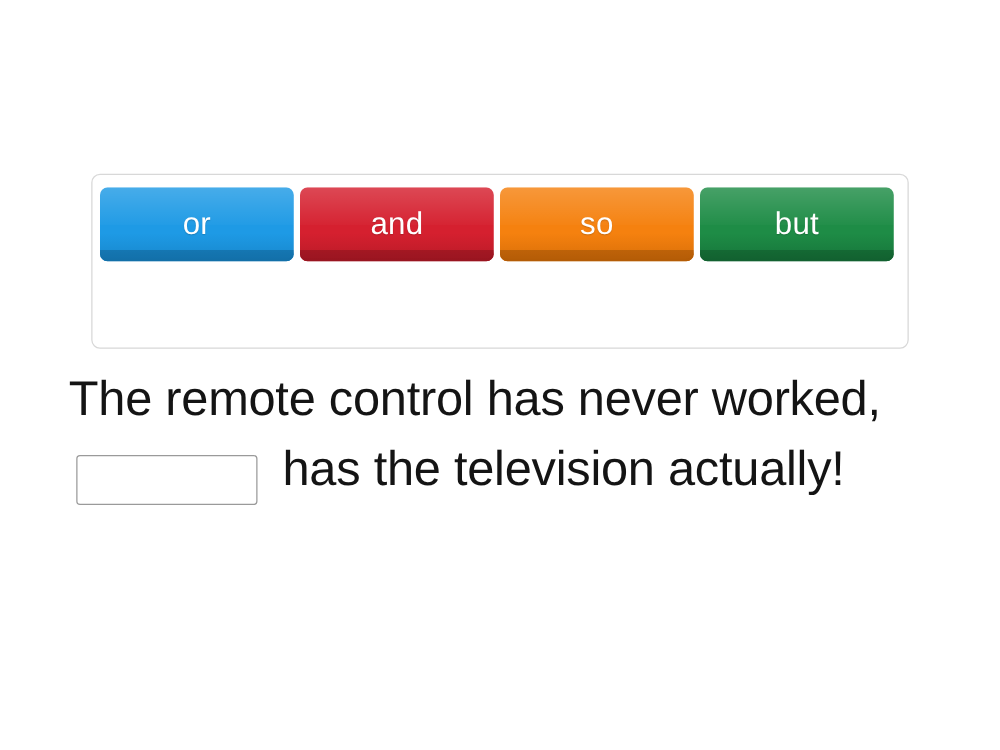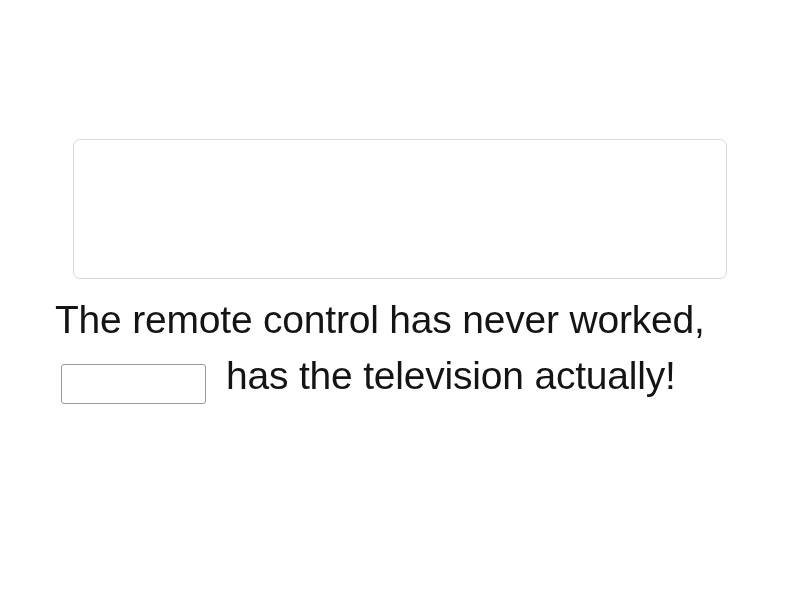--- a/index.html
+++ b/index.html
@@ -124,20 +124,34 @@
     vertical-align: middle;
     flex: 0 0 auto;
   }
 </style>
 </head>
 <body>
 
 <div class="tile-panel">
   <div class="tile-rows">
 
+    <div class="tile-row row-1">
+      <div class="tile" style="background: linear-gradient(rgb(30, 154, 229) 0%, rgb(30, 154, 229) 62%, rgb(23, 135, 204) 100%); box-shadow: rgb(23, 135, 204) 0px -2px 0px inset;">
+        <span class="tile-label">or</span>
+      </div>
+      <div class="tile" style="background: linear-gradient(rgb(213, 32, 47) 0%, rgb(213, 32, 47) 62%, rgb(185, 26, 39) 100%); box-shadow: rgb(185, 26, 39) 0px -2px 0px inset;">
+        <span class="tile-label">and</span>
+      </div>
+      <div class="tile" style="background: linear-gradient(rgb(245, 129, 15) 0%, rgb(245, 129, 15) 62%, rgb(217, 111, 8) 100%); box-shadow: rgb(217, 111, 8) 0px -2px 0px inset;">
+        <span class="tile-label">so</span>
+      </div>
+      <div class="tile" style="background: linear-gradient(rgb(30, 140, 70) 0%, rgb(30, 140, 70) 62%, rgb(22, 117, 58) 100%); box-shadow: rgb(22, 117, 58) 0px -2px 0px inset;">
+        <span class="tile-label">but</span>
+      </div>
+    </div>
 
 
   </div>
 </div>
 
 <div class="sentence-block">
   <div class="sentence-line line-1">
     <span>The remote control has never worked,</span>
   </div>
   <div class="sentence-line line-2">

